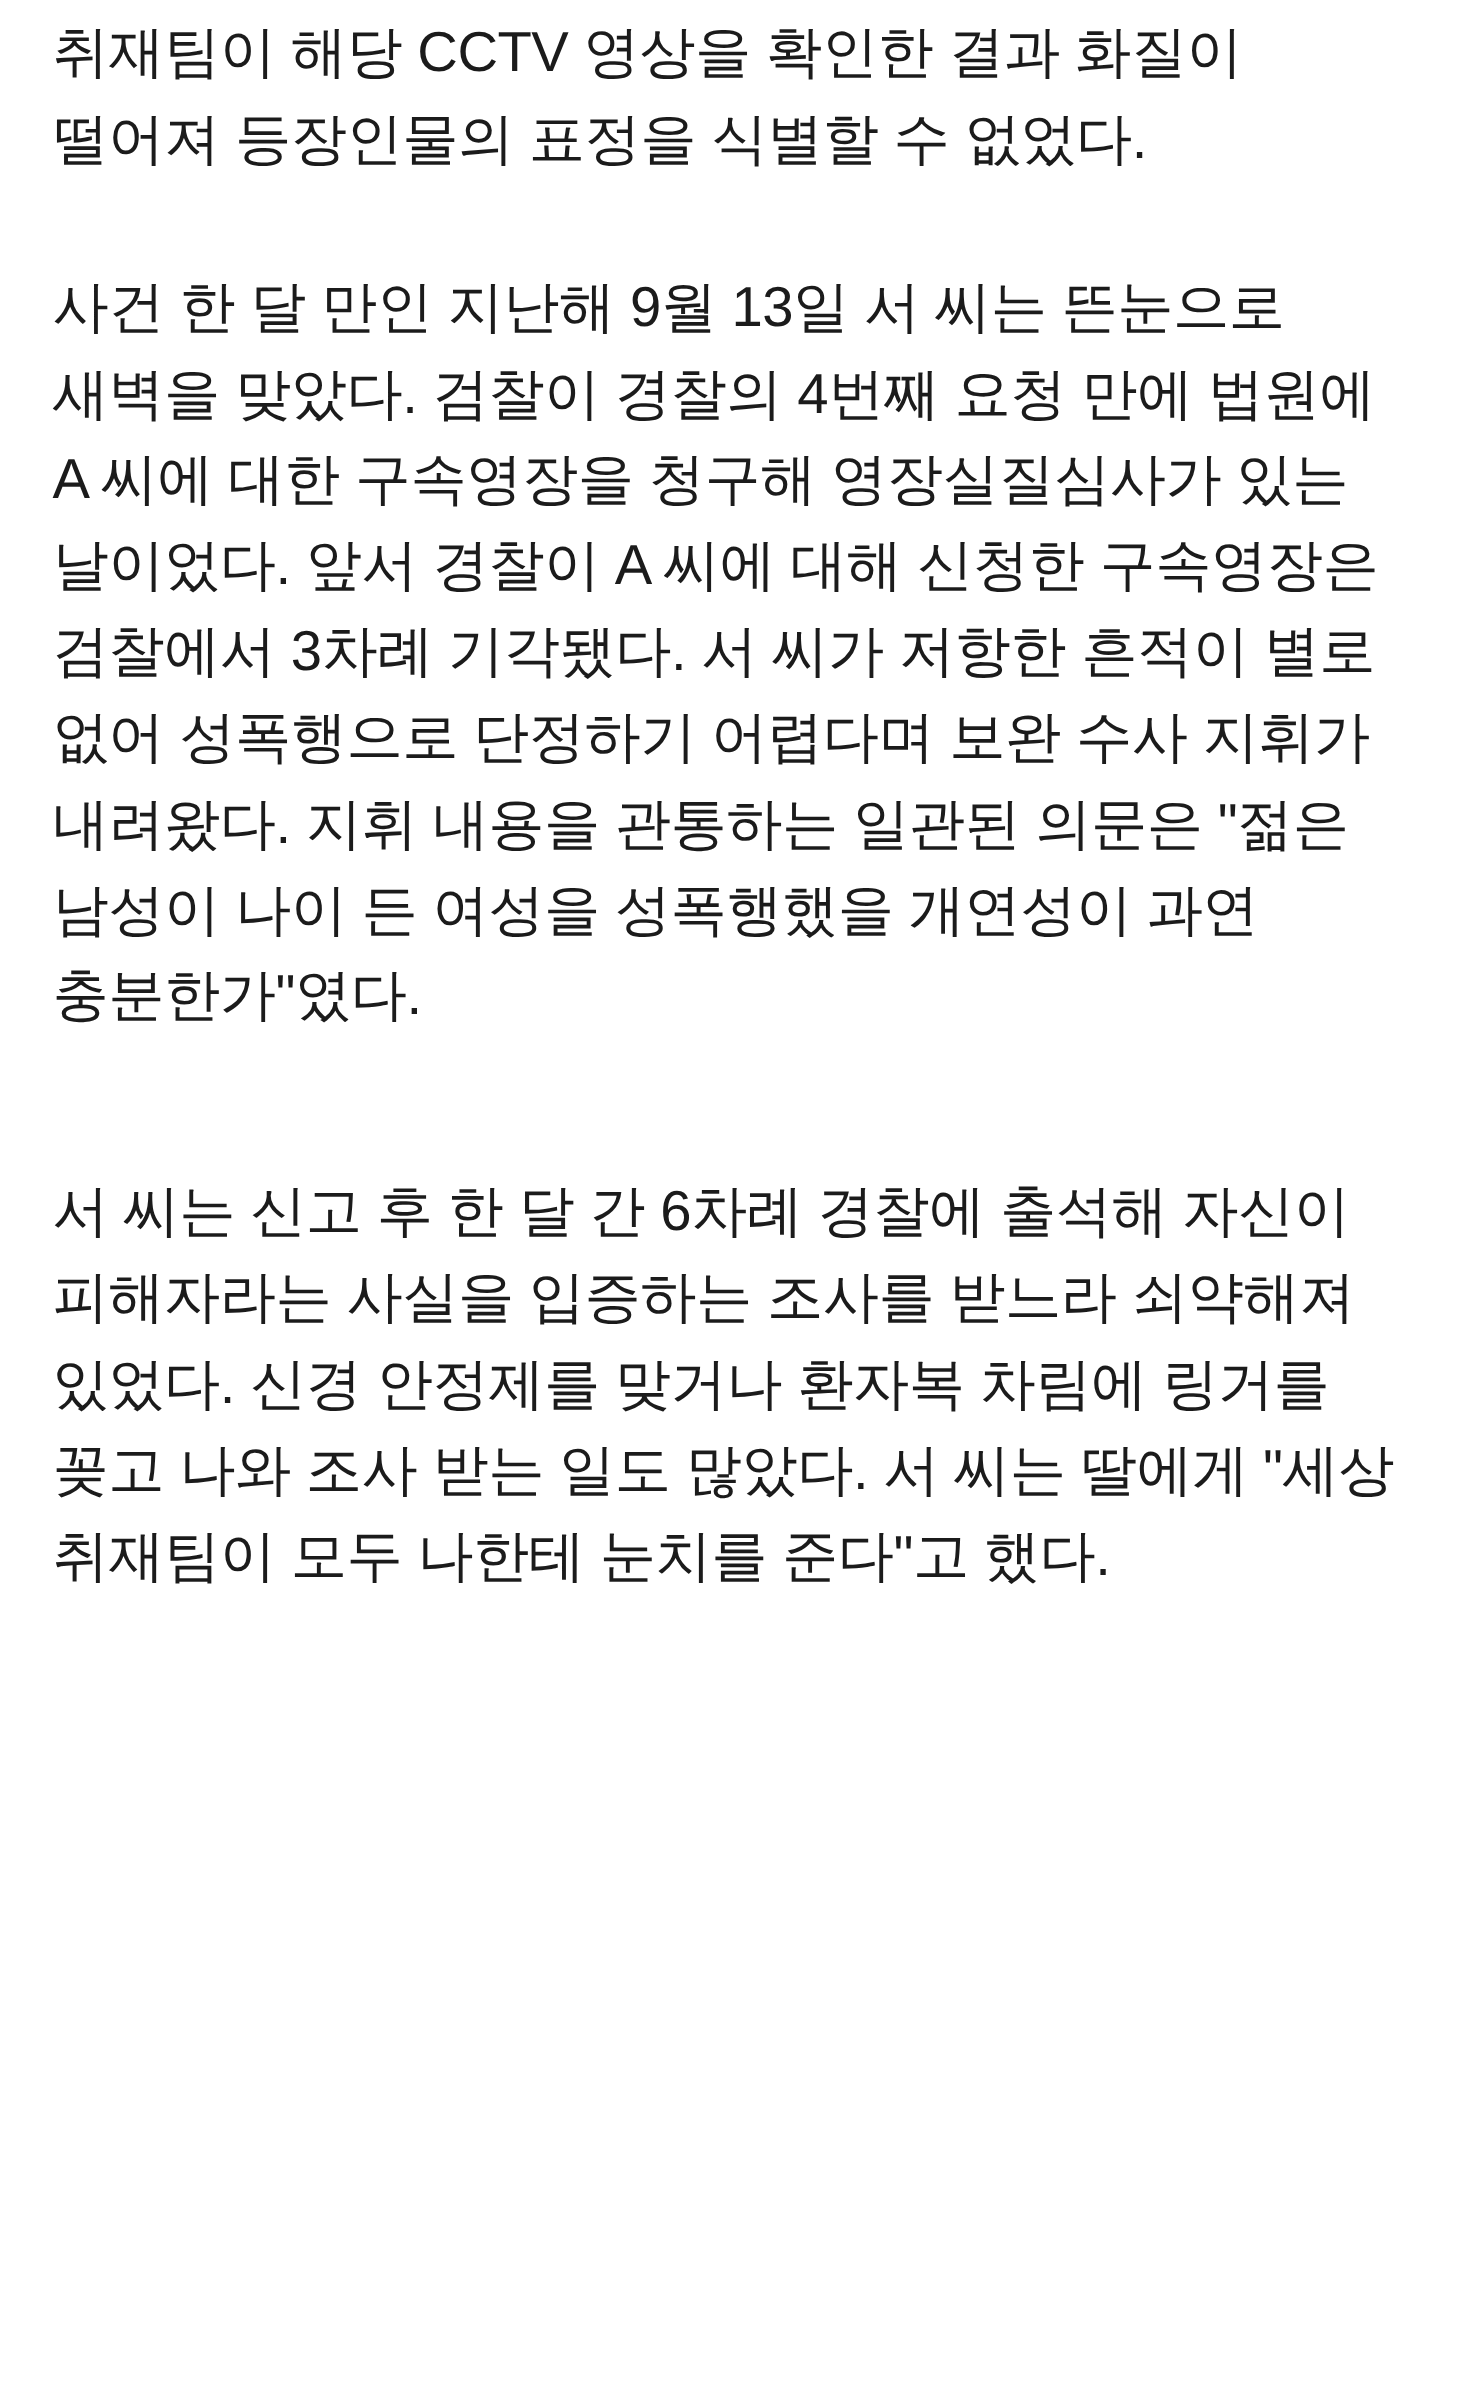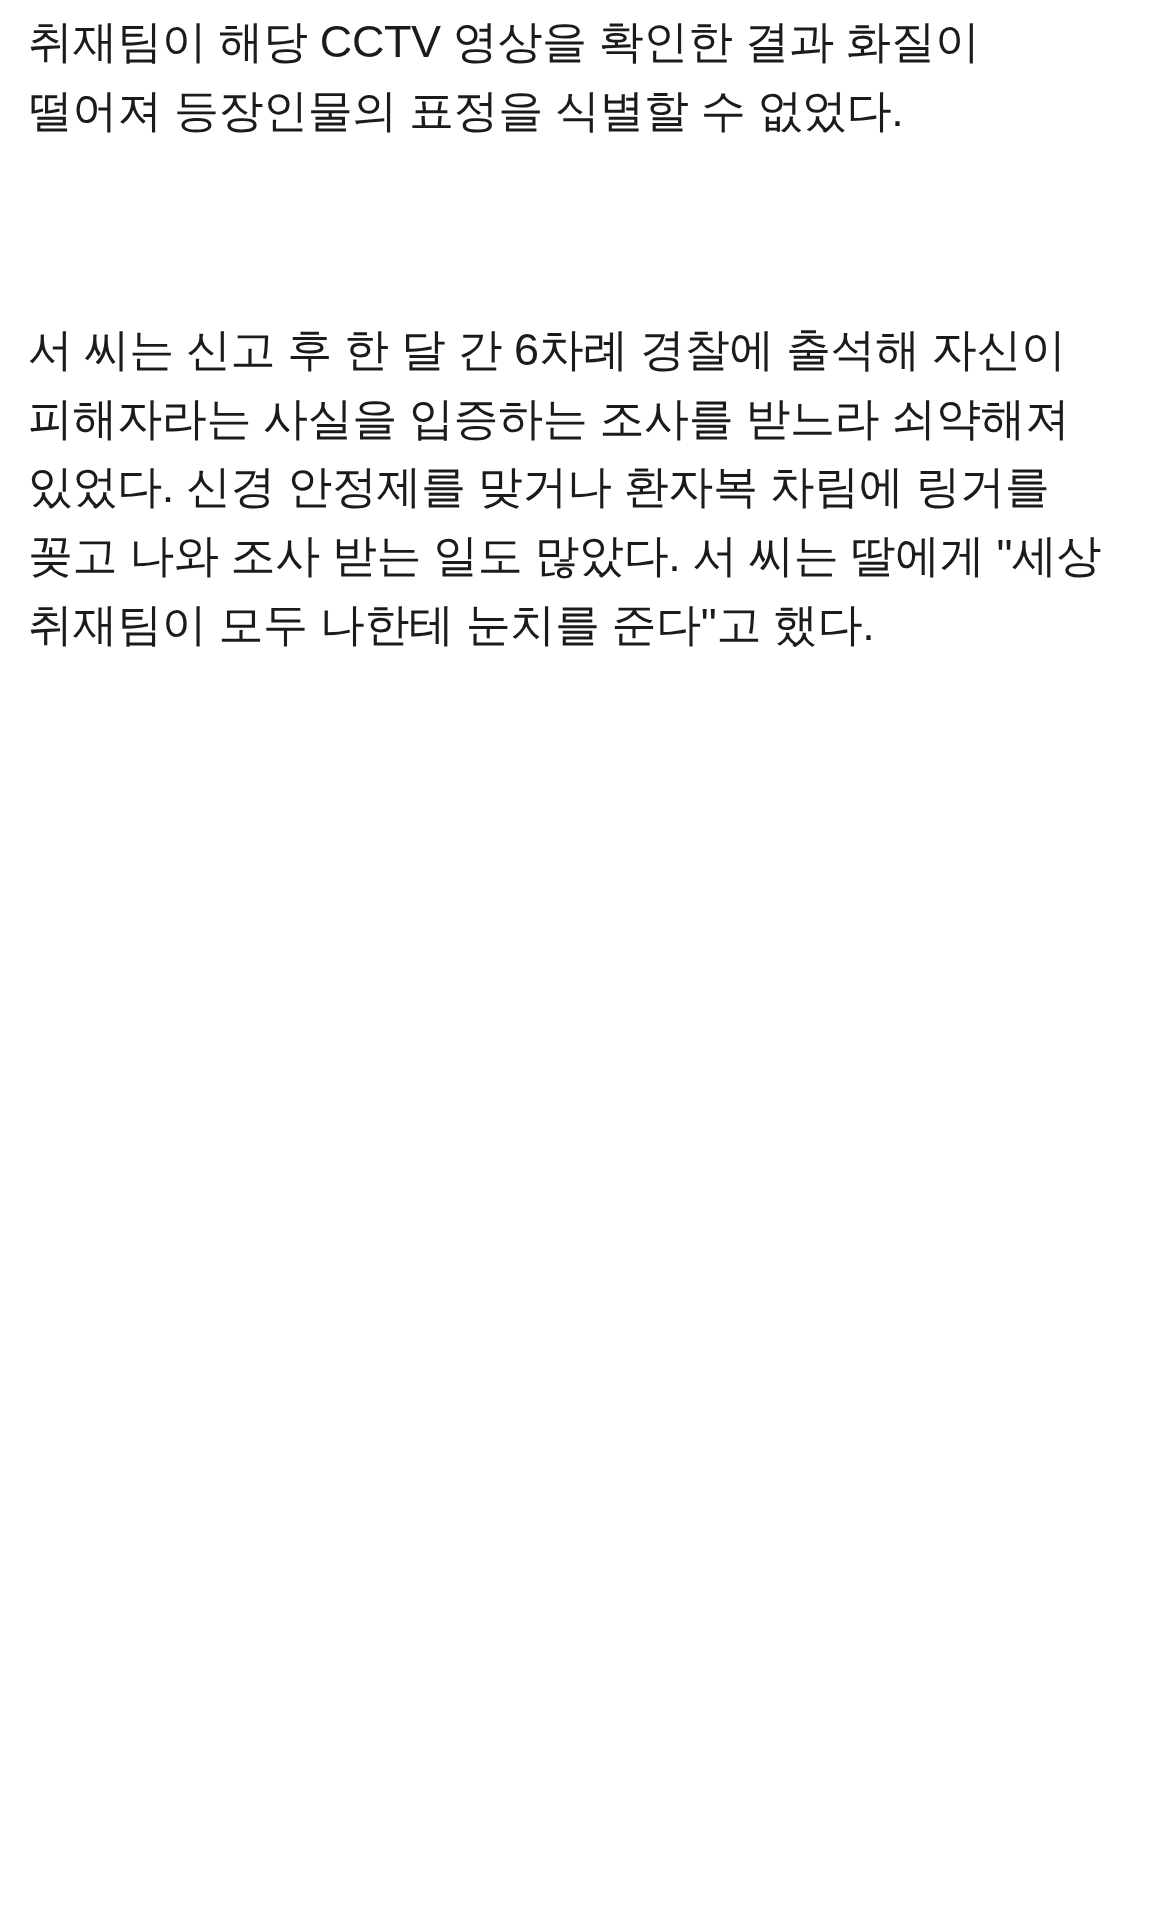--- a/index.html
+++ b/index.html
@@ -10,21 +10,21 @@
   body {
     width: 1170px;
     min-height: 1922px;
     font-family: "Liberation Sans", "DejaVu Sans", sans-serif;
     color: #1a1a1a;
     -webkit-font-smoothing: antialiased;
   }
   .article {
     box-sizing: border-box;
     width: 1170px;
-    padding: 8px 46px 40px 28px;
+    padding: 8px 46px 40px 42px;
   }
   .para {
     font-size: 45px;
     line-height: 1.53;
     letter-spacing: -0.4px;
     color: #1b1b1b;
     font-weight: 400;
     word-break: keep-all;
     margin: 0;
   }
@@ -37,18 +37,19 @@
 </style>
 </head>
 <body>
 
 <div class="article">
 
   <p class="para">취재팀이 해당 CCTV 영상을 확인한 결과 화질이 떨어져 등장인물의 표정을 식별할 수 없었다.</p>
 
   <div class="spacer-xl"></div>
 
+  <p class="para">사건 한 달 만인 지난해 9월 13일 서 씨는 뜬눈으로 새벽을 맞았다. 검찰이 경찰의 4번째 요청 만에 법원에 A 씨에 대한 구속영장을 청구해 영장실질심사가 있는 날이었다. 앞서 경찰이 A 씨에 대해 신청한 구속영장은 검찰에서 3차례 기각됐다. 서 씨가 저항한 흔적이 별로 없어 성폭행으로 단정하기 어렵다며 보완 수사 지휘가 내려왔다. 지휘 내용을 관통하는 일관된 의문은 "젊은 남성이 나이 든 여성을 성폭행했을 개연성이 과연 충분한가"였다.</p>
 
   <div class="spacer-xxl"></div>
 
   <p class="para">서 씨는 신고 후 한 달 간 6차례 경찰에 출석해 자신이 피해자라는 사실을 입증하는 조사를 받느라 쇠약해져 있었다. 신경 안정제를 맞거나 환자복 차림에 링거를 꽂고 나와 조사 받는 일도 많았다. 서 씨는 딸에게 "세상 취재팀이 모두 나한테 눈치를 준다"고 했다.</p>
 
 </div>
 
 </body></html>

